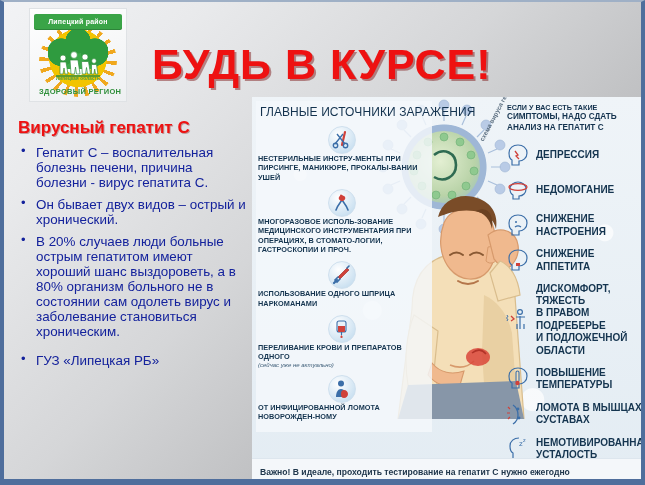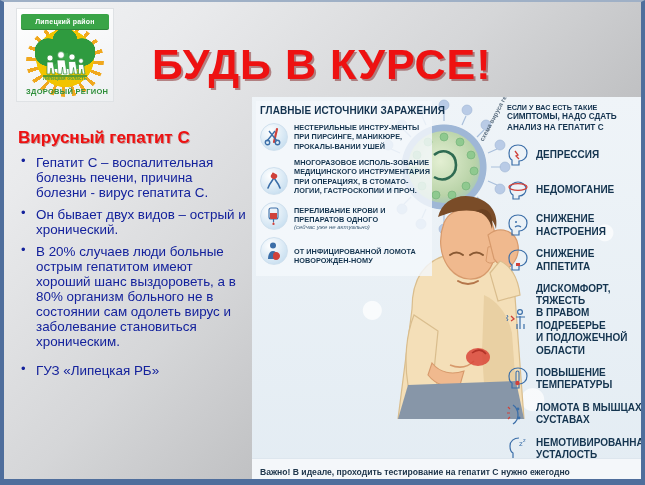--- a/index.html
+++ b/index.html
@@ -14,21 +14,21 @@
     border-left:4px solid #4f6e9c;
     border-right:4px solid #4f6e9c;
     border-bottom:6px solid #4f6e9c;
     border-top:2px solid #9fb0c6;
     background:linear-gradient(135deg,#f2f3f5 0%,#e9eaec 18%,#d5d6d8 45%,#b9babc 72%,#a9abaf 100%);
     overflow:hidden;
   }
 
   
   .logo{
-    position:absolute;left:12px;top:6px;width:96px;height:92px;
+    position:absolute;left:25px;top:6px;width:96px;height:92px;
     background:linear-gradient(160deg,#ffffff,#eef0f2);
     border:1px solid #dfe2e5;
   }
   .logo .banner{
     position:absolute;left:4px;top:5px;width:88px;height:15px;
     background:#3aa447;border-radius:2px;
     box-shadow:0 1px 0 #2d8439;
   }
   .logo .banner span{
     display:block;text-align:center;color:#ffffff;
@@ -88,21 +88,21 @@
   
   .headline{
     position:absolute;left:148px;top:38px;width:420px;
     font-size:43px;font-weight:bold;color:#ee1111;
     letter-spacing:1px;white-space:nowrap;
     text-shadow:2px 2px 0 rgba(120,10,10,.45);
   }
 
   
   .lefttext{
-    position:absolute;left:10px;top:116px;width:232px;margin-top:10px;
+    position:absolute;left:10px;top:116px;width:232px;
   }
   .subhead{
     color:#ee1111;font-size:17px;font-weight:bold;
     text-shadow:1px 1px 0 rgba(120,10,10,.35);
     margin:0 0 7px 4px;white-space:nowrap;
   }
   ul.bullets{margin:0;padding:0;list-style:none;}
   ul.bullets li{
     position:relative;padding-left:22px;margin-bottom:7px;
     color:#14229c;font-size:13.4px;font-weight:normal;line-height:1.12;
@@ -128,24 +128,24 @@
       radial-gradient(circle at 88% 35%, rgba(255,255,255,.7) 0 8px, rgba(0,0,0,0) 9px),
       radial-gradient(circle at 52% 12%, rgba(255,255,255,.6) 0 7px, rgba(0,0,0,0) 8px),
       linear-gradient(180deg,#eff4f8,#e3ecf3);
   }
   .col-left{
     position:absolute;left:4px;top:4px;width:176px;
     background:rgba(244,248,251,.82);
     padding:2px 2px 4px 2px;box-sizing:border-box;
   }
   .col-head{
-    font-size:10px;font-weight:bold;color:#13324e;
+    font-size:12px;font-weight:normal;color:#13324e;
     letter-spacing:.1px;margin:2px 0 7px 2px;white-space:nowrap;
   }
-  .src-item{display:flex;align-items:flex-end;margin-bottom:7px;}
+  .src-item{display:flex;align-items:center;margin-bottom:7px;flex-direction:column;}
   .badge{
     flex:0 0 auto;width:26px;height:26px;border-radius:50%;
     background:radial-gradient(circle at 36% 30%, #ffffff, #cfe3f2 70%, #b8d6ec);
     border:1px solid #cfe0ee;margin:0 6px 0 2px;position:relative;
   }
   .badge svg{position:absolute;left:3px;top:3px;}
   .src-text{font-size:7.3px;line-height:1.28;color:#14344f;font-weight:bold;letter-spacing:.05px;}
   .src-note{font-size:6px;color:#3d5d77;font-weight:normal;font-style:italic;}
 
   .col-right{
@@ -321,20 +321,30 @@
         <div class="badge">
           <svg width="20" height="20" viewBox="0 0 20 20">
             <path d="M4 17c2-6 6-9 7-12M16 17c-2-6-6-9-7-12" stroke="#3b6ea8" stroke-width="1.6" fill="none" stroke-linecap="round"></path>
             <path d="M7 4c1-2 5-2 6 0 1 2-1 4-3 4S6 6 7 4z" fill="#d0413a"></path>
             <path d="M9 2.5l2 2" stroke="#d0413a" stroke-width="2" stroke-linecap="round"></path>
           </svg>
         </div>
         <div class="src-text">МНОГОРАЗОВОЕ ИСПОЛЬ-ЗОВАНИЕ МЕДИЦИНСКОГО ИНСТРУМЕНТАРИЯ ПРИ ОПЕРАЦИЯХ, В СТОМАТО-ЛОГИИ, ГАСТРОСКОПИИ И ПРОЧ.</div>
       </div>
 
+      <div class="src-item">
+        <div class="badge">
+          <svg width="20" height="20" viewBox="0 0 20 20">
+            <path d="M15 3l-9 9 2 2 9-9z" fill="#d0413a" stroke="#a8322c" stroke-width=".7"></path>
+            <path d="M17 1l-2 2M6 12l-3 3 2 2 3-3" stroke="#3b6ea8" stroke-width="1.6" fill="none" stroke-linecap="round"></path>
+            <path d="M2 18l3-3" stroke="#3b6ea8" stroke-width="2.2" stroke-linecap="round"></path>
+          </svg>
+        </div>
+        <div class="src-text">ИСПОЛЬЗОВАНИЕ ОДНОГО ШПРИЦА НАРКОМАНАМИ</div>
+      </div>
 
 
       <div class="src-item">
         <div class="badge">
           <svg width="20" height="20" viewBox="0 0 20 20">
             <rect x="5" y="2" width="9" height="11" rx="2" fill="#eaf1f8" stroke="#3b6ea8" stroke-width="1.1"></rect>
             <path d="M6 7h7v5a1 1 0 01-1 1H7a1 1 0 01-1-1z" fill="#d0413a"></path>
             <path d="M9.5 13v3" stroke="#3b6ea8" stroke-width="1.2"></path>
             <path d="M9.5 16c1.6 1.6 1.6 3 0 3s-1.6-1.4 0-3z" fill="#d0413a"></path>
           </svg>

